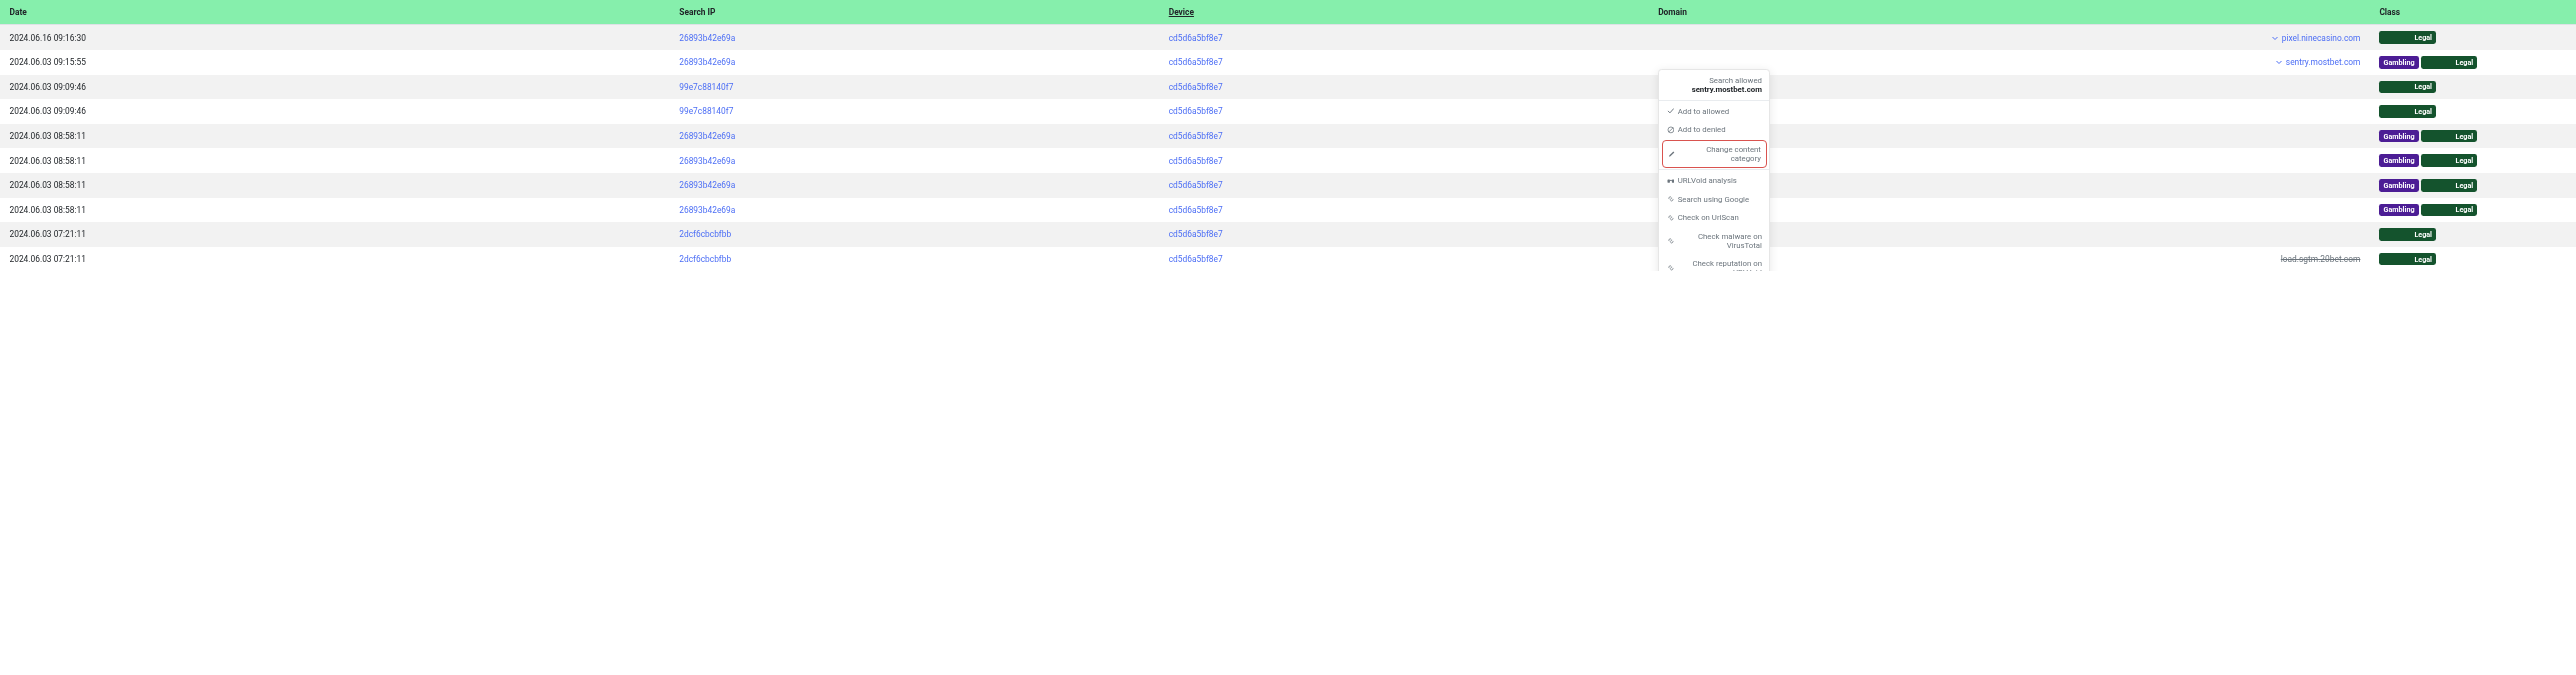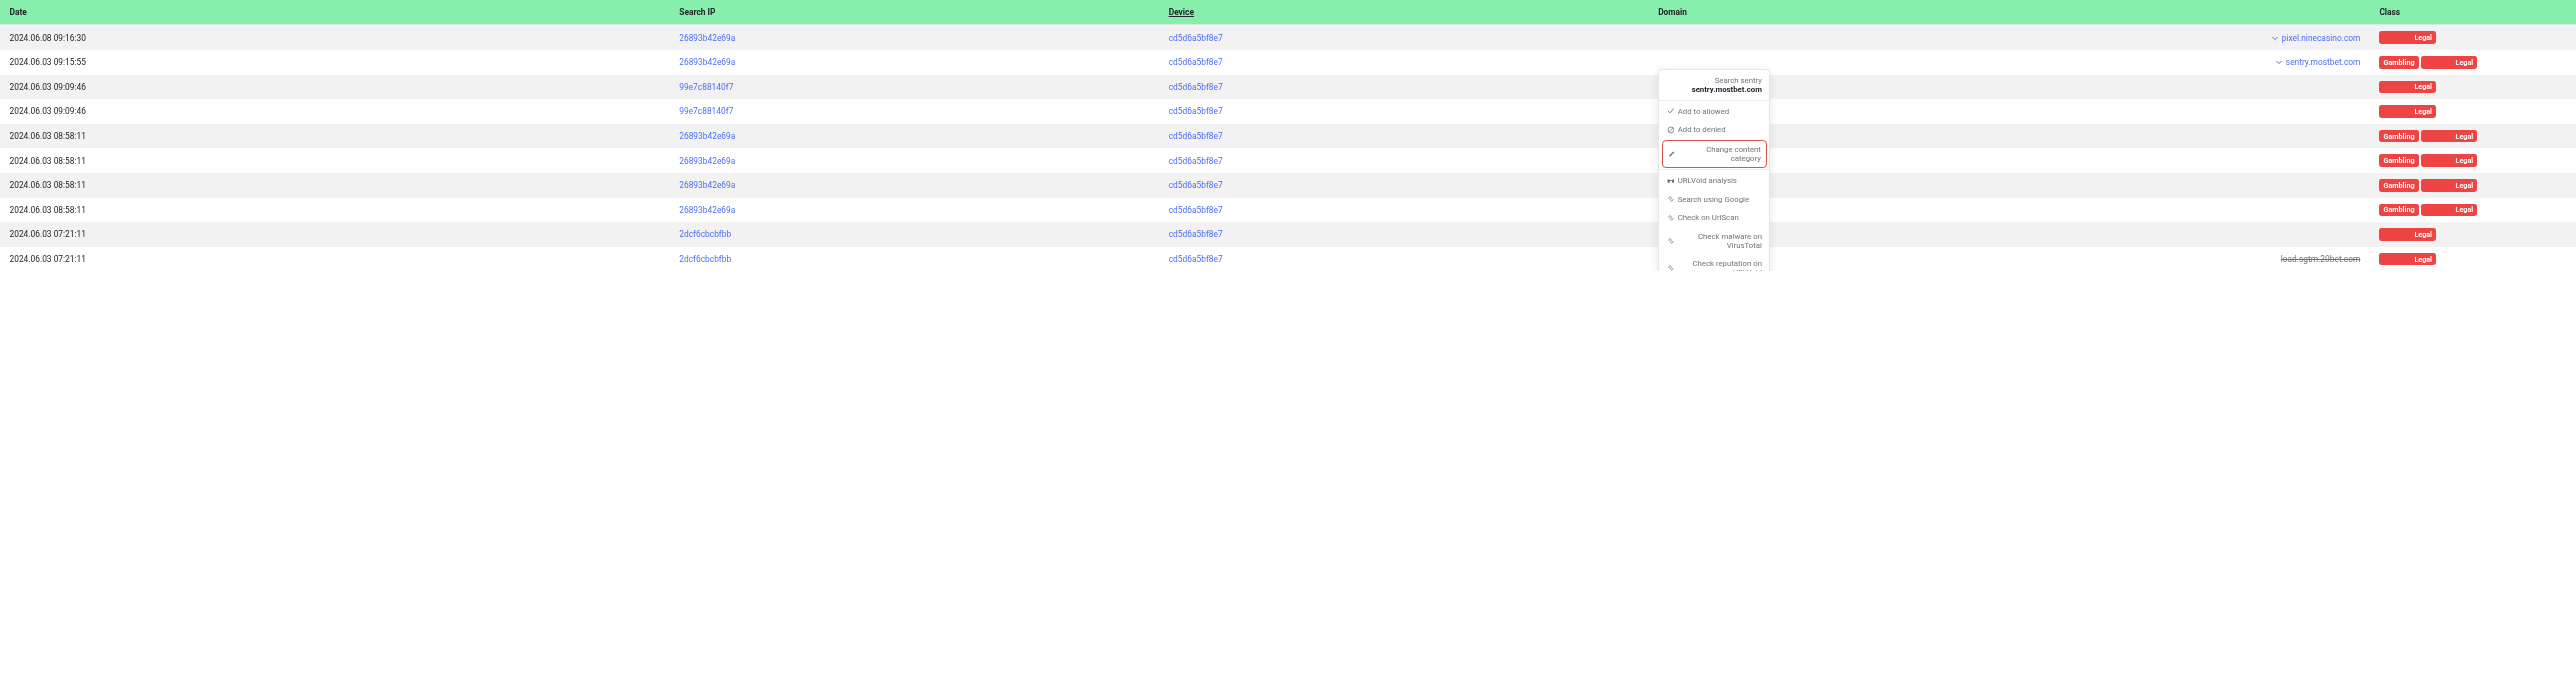--- a/index.html
+++ b/index.html
@@ -53,22 +53,22 @@
   .chevron-icon svg { display: block; }
   .badge {
     display: inline-block;
     font-size: 7.2px;
     font-weight: 700;
     color: #fff;
     padding: 1.8px 4.2px;
     border-radius: 2.4px;
     margin-right: 1.8px;
   }
-  .badge-legal { background: #ef4444; padding-left: 35px; }
-  .badge-gambling { background: #ef4444; }
+  .badge-legal { background: #14532d; padding-left: 35px; }
+  .badge-gambling { background: #4c1d95; }
   .col-date { width: 26%; }
   .col-ip { width: 19%; }
   .col-device { width: 19%; text-decoration: underline; }
   .col-domain { width: 28%; }
   .col-class { width: 8%; }
 
   .dropdown {
     position: absolute;
     background: #fff;
     border: 0.6px solid #e6e6e6;
@@ -125,21 +125,21 @@
     <tr>
       <th class="col-date">Date</th>
       <th class="col-ip">Search IP</th>
       <th class="col-device">Device</th>
       <th class="col-domain">Domain</th>
       <th class="col-class">Class</th>
     </tr>
   </thead>
   <tbody id="tbody">
       <tr>
-        <td>2024.06.08 09:16:30</td>
+        <td>2024.06.16 09:16:30</td>
         <td><span class="link">26893b42e69a</span></td>
         <td><span class="link">cd5d6a5bf8e7</span></td>
         <td>
           <div class="dropdown-wrapper"><span class="domain-cell">
               <span class="chevron-icon">
                 <svg viewBox="0 0 12 12" width="6" height="6">
                   <path d="M1 4 L6 9 L11 4" fill="none" stroke="#4c6ef5" stroke-width="2"></path>
                 </svg>
               </span>
               <span>pixel.ninecasino.com</span>
@@ -153,21 +153,21 @@
         <td><span class="link">cd5d6a5bf8e7</span></td>
         <td>
           <div class="dropdown-wrapper"><span class="domain-cell">
               <span class="chevron-icon">
                 <svg viewBox="0 0 12 12" width="6" height="6">
                   <path d="M1 4 L6 9 L11 4" fill="none" stroke="#4c6ef5" stroke-width="2"></path>
                 </svg>
               </span>
               <span>sentry.mostbet.com</span>
             </span><div class="dropdown" style="left: 0px; top: 12px;">
-              <div class="dropdown-header"><span>Search sentry </span><b>sentry.mostbet.com</b></div>
+              <div class="dropdown-header"><span>Search allowed </span><b>sentry.mostbet.com</b></div>
               <div class="dropdown-divider"></div>
               <div class="dropdown-item">
                 <span class="dd-icon">
                   <svg viewBox="0 0 16 16" width="7.8" height="7.8">
                     <path d="M2 8 L6 12 L14 3" fill="none" stroke="#6c757d" stroke-width="2"></path>
                   </svg>
                 </span>
                 <span>Add to allowed</span>
               </div>
               <div class="dropdown-item">

